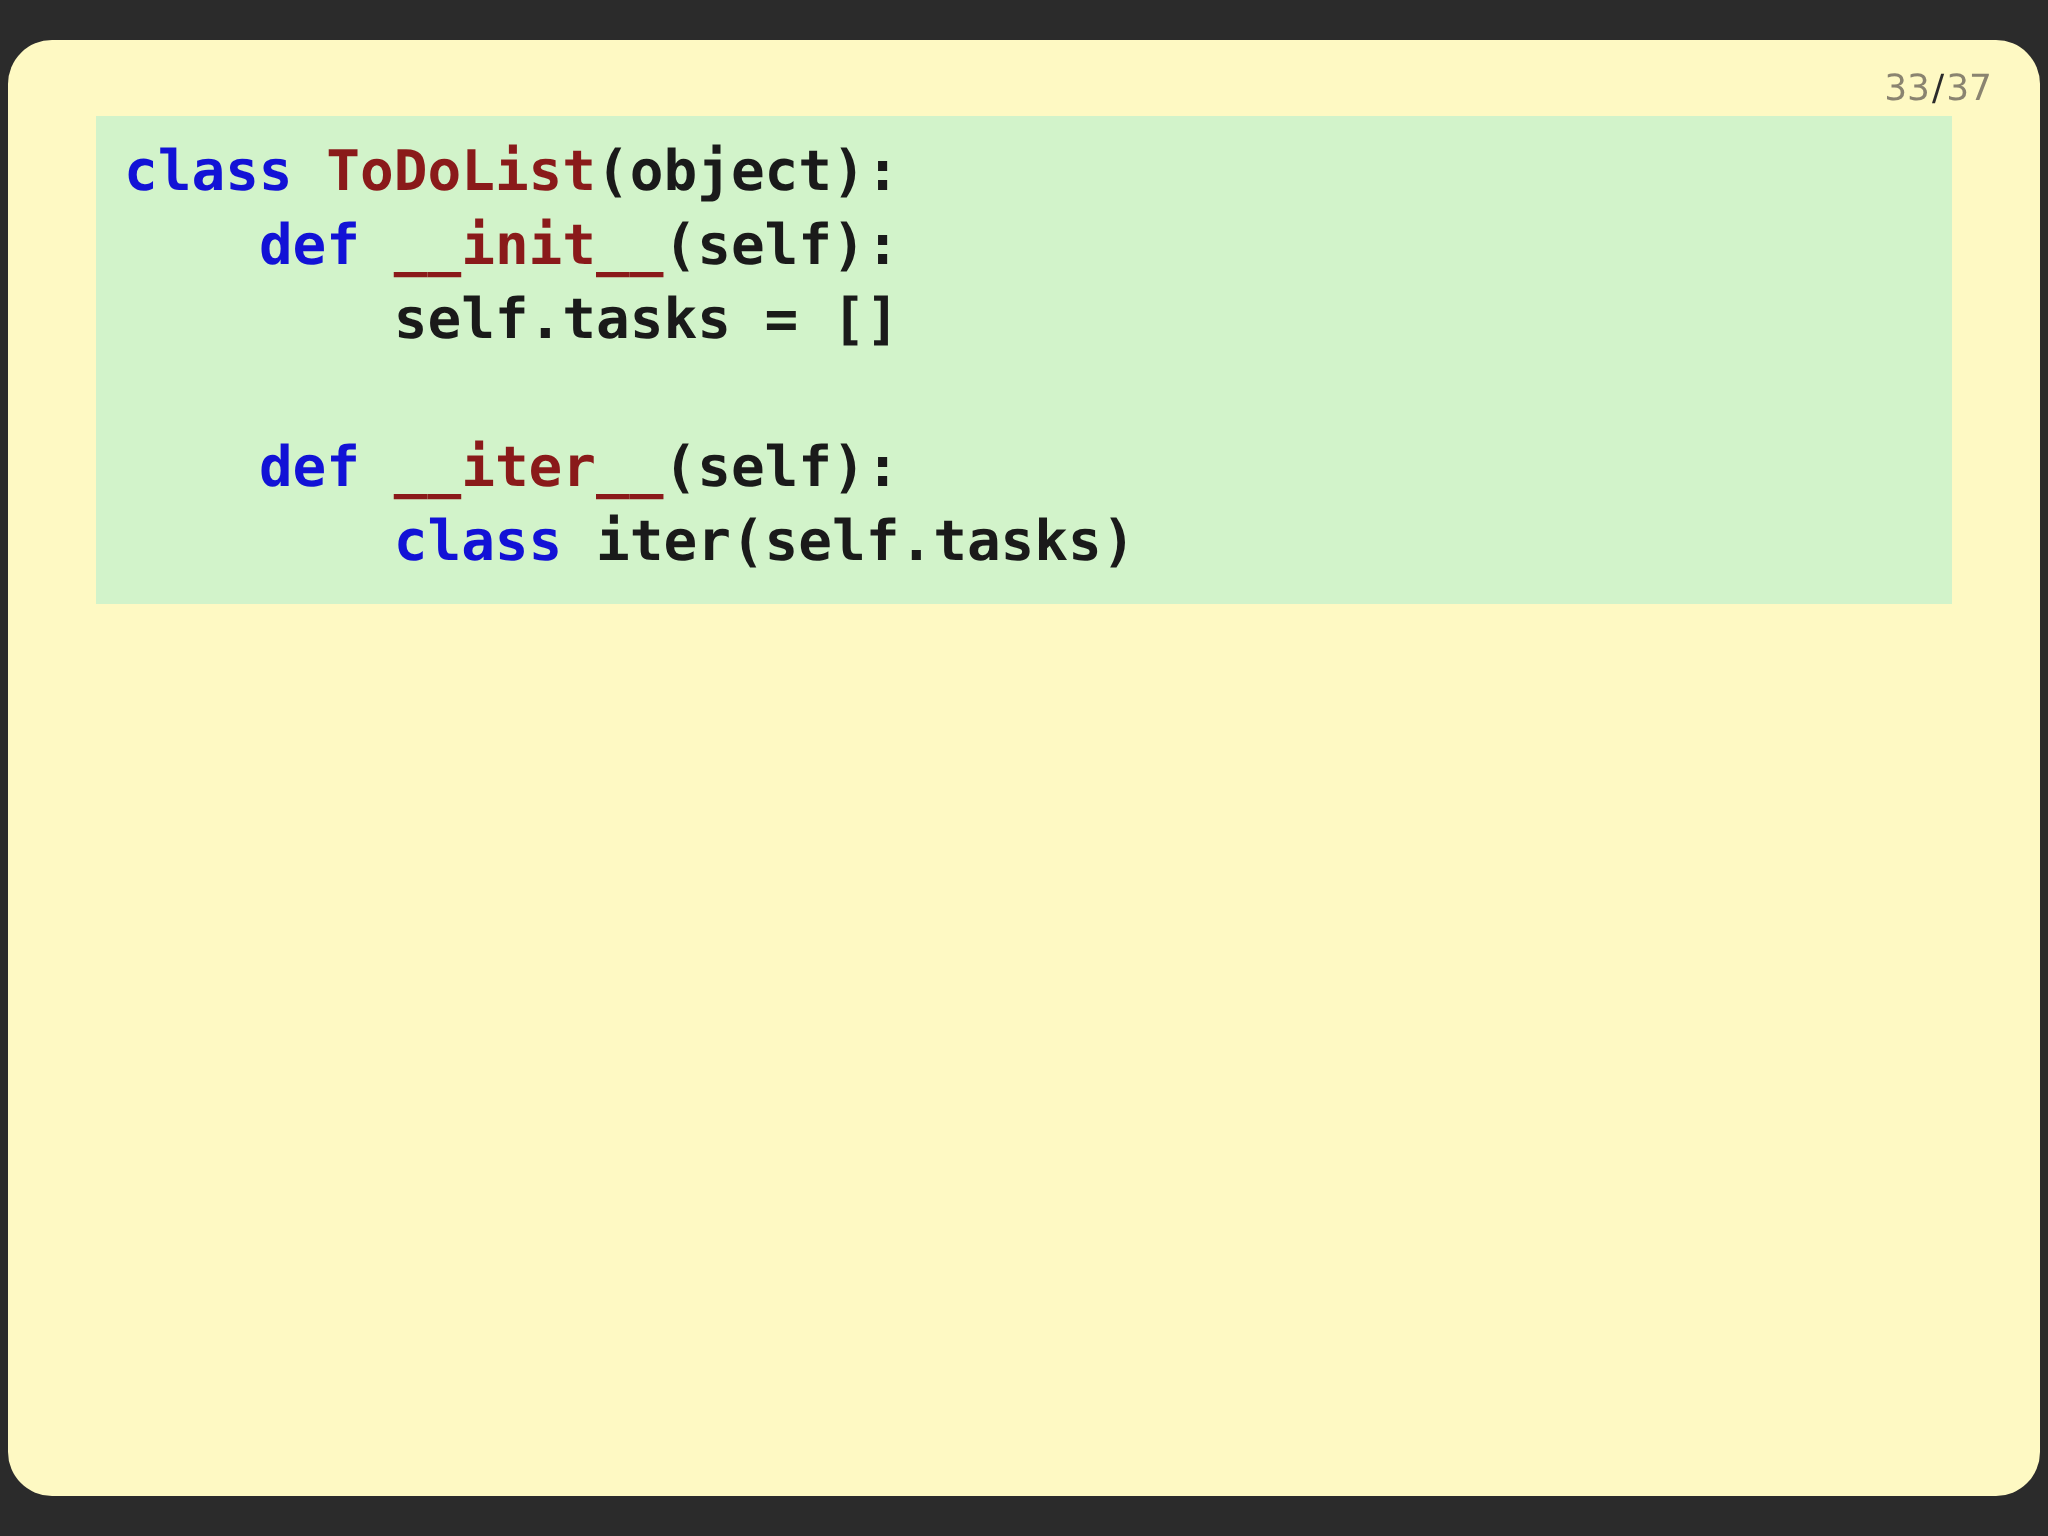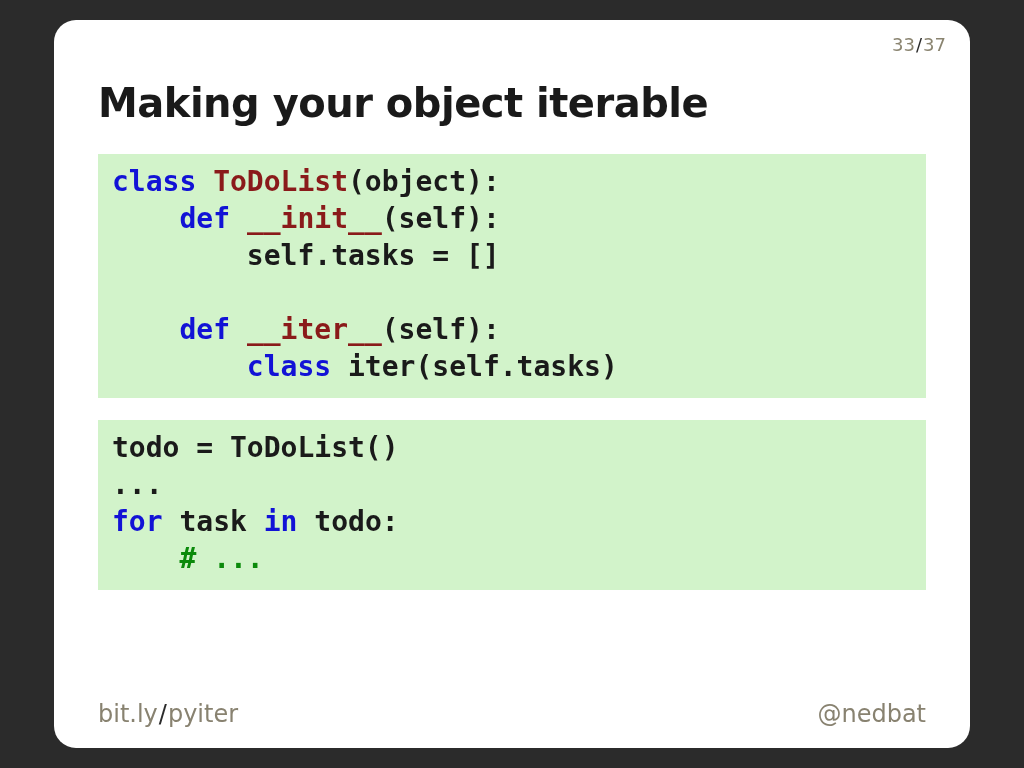--- a/index.html
+++ b/index.html
@@ -6,23 +6,23 @@
   html, body { width: 1024px; height: 768px; overflow: hidden; }
   body {
     background: #2b2b2b;
     font-family: "DejaVu Sans", "Verdana", sans-serif;
     display: flex;
     align-items: center;
     justify-content: center;
   }
   .slide {
     position: relative;
-    width: 916px;
+    width: 1016px;
     height: 728px;
-    background: #ffffff;
+    background: #fef9c3;
     border-radius: 22px;
     padding: 38px 44px 30px 44px;
     display: flex;
     flex-direction: column;
   }
   .page-counter {
     position: absolute;
     top: 14px;
     right: 24px;
     font-size: 18px;
@@ -69,34 +69,23 @@
 </style>
 </head>
 <body>
 
 <div class="slide">
 
   <div class="page-counter">
     <span>33</span><span class="sep">/</span><span>37</span>
   </div>
 
-  <h1 class="title">Making your object iterable</h1>
 
   <div class="codeblock" id="code1"><span class="kw">class </span><span class="cls">ToDoList</span>(object):
     <span class="kw">def </span><span class="cls">__init__</span>(self):
         self.tasks = []
 
     <span class="kw">def </span><span class="cls">__iter__</span>(self):
         <span class="kw">class </span>iter(self.tasks)</div>
 
-  <div class="codeblock" id="code2">todo = ToDoList()
-...
-<span class="kw">for </span>task <span class="kw">in </span>todo:
-    <span class="com"># ...</span></div>
 
-  <div class="footer">
-    <span>
-      <span class="host">bit.ly</span><span class="path-sep">/</span><span class="path">pyiter</span>
-    </span>
-    <span class="handle">@nedbat</span>
-  </div>
 
 </div>
 
 </body></html>

